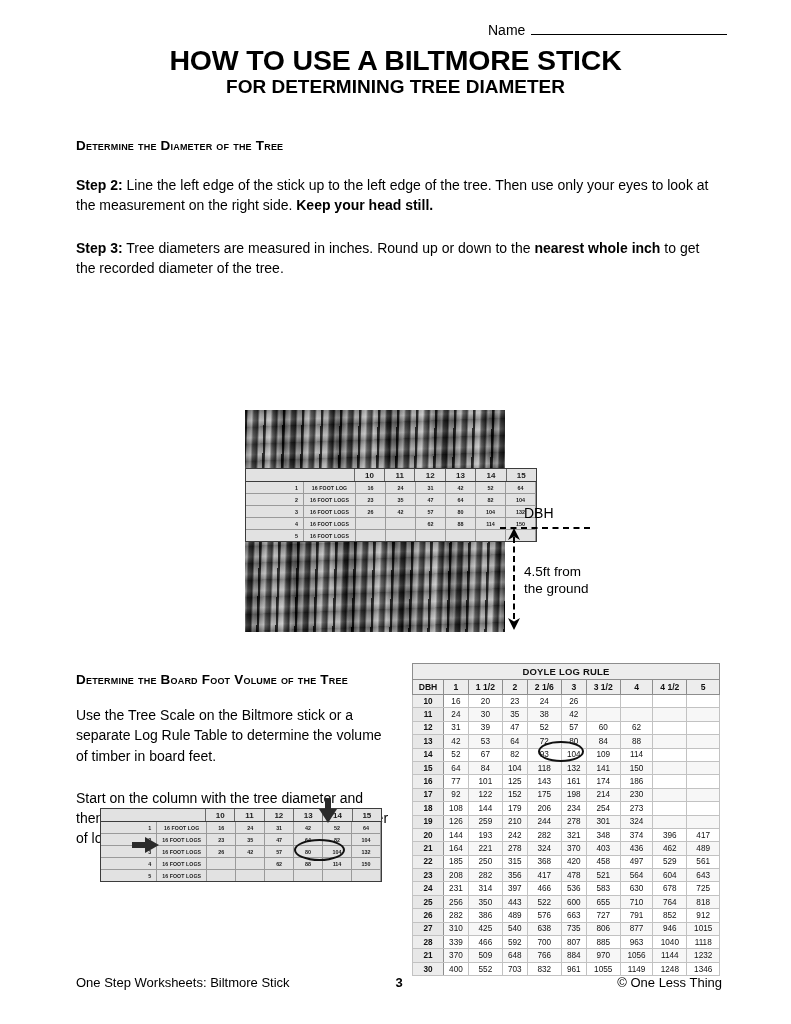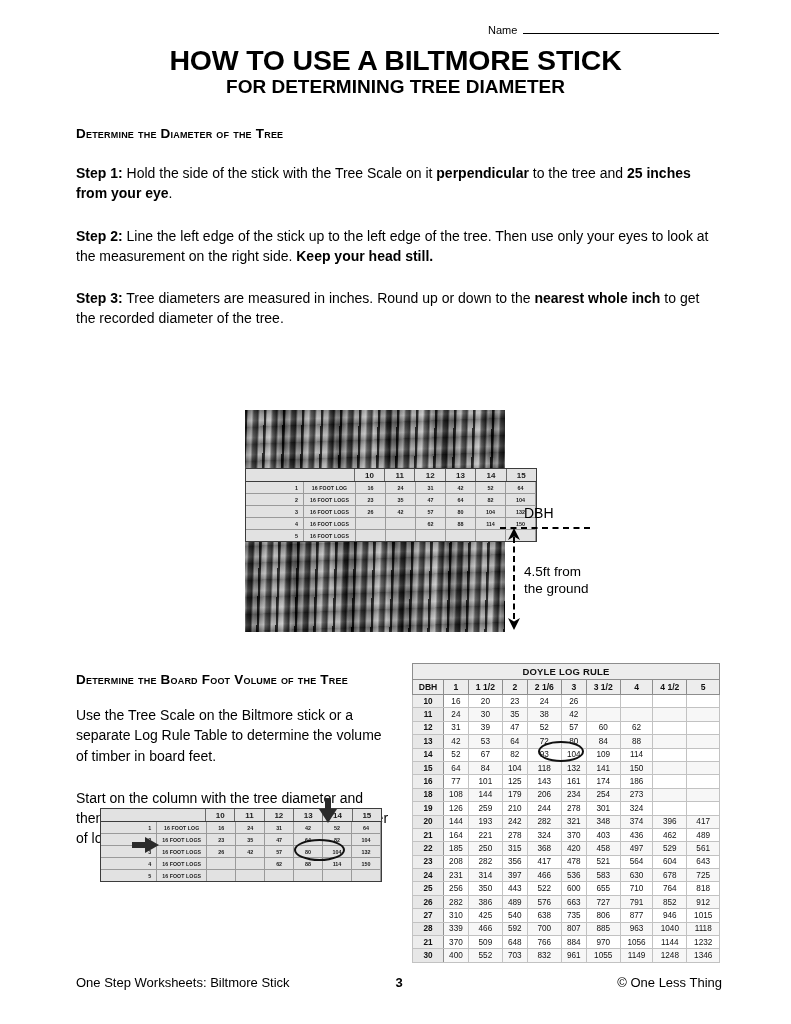--- a/index.html
+++ b/index.html
@@ -11,36 +11,36 @@
     position:relative;
     overflow:hidden;
   }
   .page { position:relative; width:791px; height:1024px; }
 
   
   .name-row {
     position:absolute; left:488px; top:22px;
     display:flex; align-items:baseline; gap:6px;
   }
-  .name-label { font-size:11px; }
+  .name-label { font-size:14px; }
   .name-rule { width:196px; border-bottom:1.3px solid #000; height:11px; }
 
   
   .title-main {
     position:absolute; left:0; top:44px; width:791px;
     text-align:center; font-size:28.5px; font-weight:bold;
     letter-spacing:-0.2px;
   }
   .title-sub {
     position:absolute; left:0; top:76px; width:791px;
     text-align:center; font-size:19px; font-weight:bold;
   }
 
   
-  .body-col { position:absolute; left:76px; top:126px; width:646px; }
+  .body-col { position:absolute; left:76px; top:138px; width:646px; }
   .sect-head {
     font-weight:bold; font-size:13.5px;
     font-variant:small-caps; letter-spacing:0.2px;
   }
   .para { font-size:14px; line-height:1.45; margin-top:22px; }
   .para b { font-weight:bold; }
   .para i { font-style:italic; }
 
   
   .tree-wrap { position:absolute; left:245px; top:410px; width:260px; height:222px; }
@@ -155,23 +155,20 @@
     <span class="name-rule"></span>
   </div>
 
   <div class="title-main">HOW TO USE A BILTMORE STICK</div>
   <div class="title-sub">FOR DETERMINING TREE DIAMETER</div>
 
   <div class="body-col">
     <div class="sect-head">Determine the Diameter of the Tree</div>
 
 
-    <div class="para">
-      <b>Step 1:</b><span> Hold the side of the stick with the Tree Scale on it </span><b>perpendicular</b><span> to the tree and </span><b>25 inches from your eye</b><span>.</span>
-    </div>
 
     <div class="para">
       <b>Step 2:</b><span> Line the left edge of the stick up to the left edge of the tree. Then use only your eyes to look at the measurement on the right side. </span><b>Keep your head still.</b>
     </div>
 
     <div class="para">
       <b>Step 3:</b><span> Tree diameters are measured in inches. Round up or down to the </span><b>nearest whole inch</b><span> to get the recorded diameter of the tree.</span>
     </div>
   </div>
 
@@ -442,20 +439,32 @@
           <td>101</td>
           <td>125</td>
           <td>143</td>
           <td>161</td>
           <td>174</td>
           <td>186</td>
           <td></td>
           <td></td>
         </tr>
         <tr>
+          <td class="dbh">17</td>
+          <td>92</td>
+          <td>122</td>
+          <td>152</td>
+          <td>175</td>
+          <td>198</td>
+          <td>214</td>
+          <td>230</td>
+          <td></td>
+          <td></td>
+        </tr>
+        <tr>
           <td class="dbh">18</td>
           <td>108</td>
           <td>144</td>
           <td>179</td>
           <td>206</td>
           <td>234</td>
           <td>254</td>
           <td>273</td>
           <td></td>
           <td></td>

